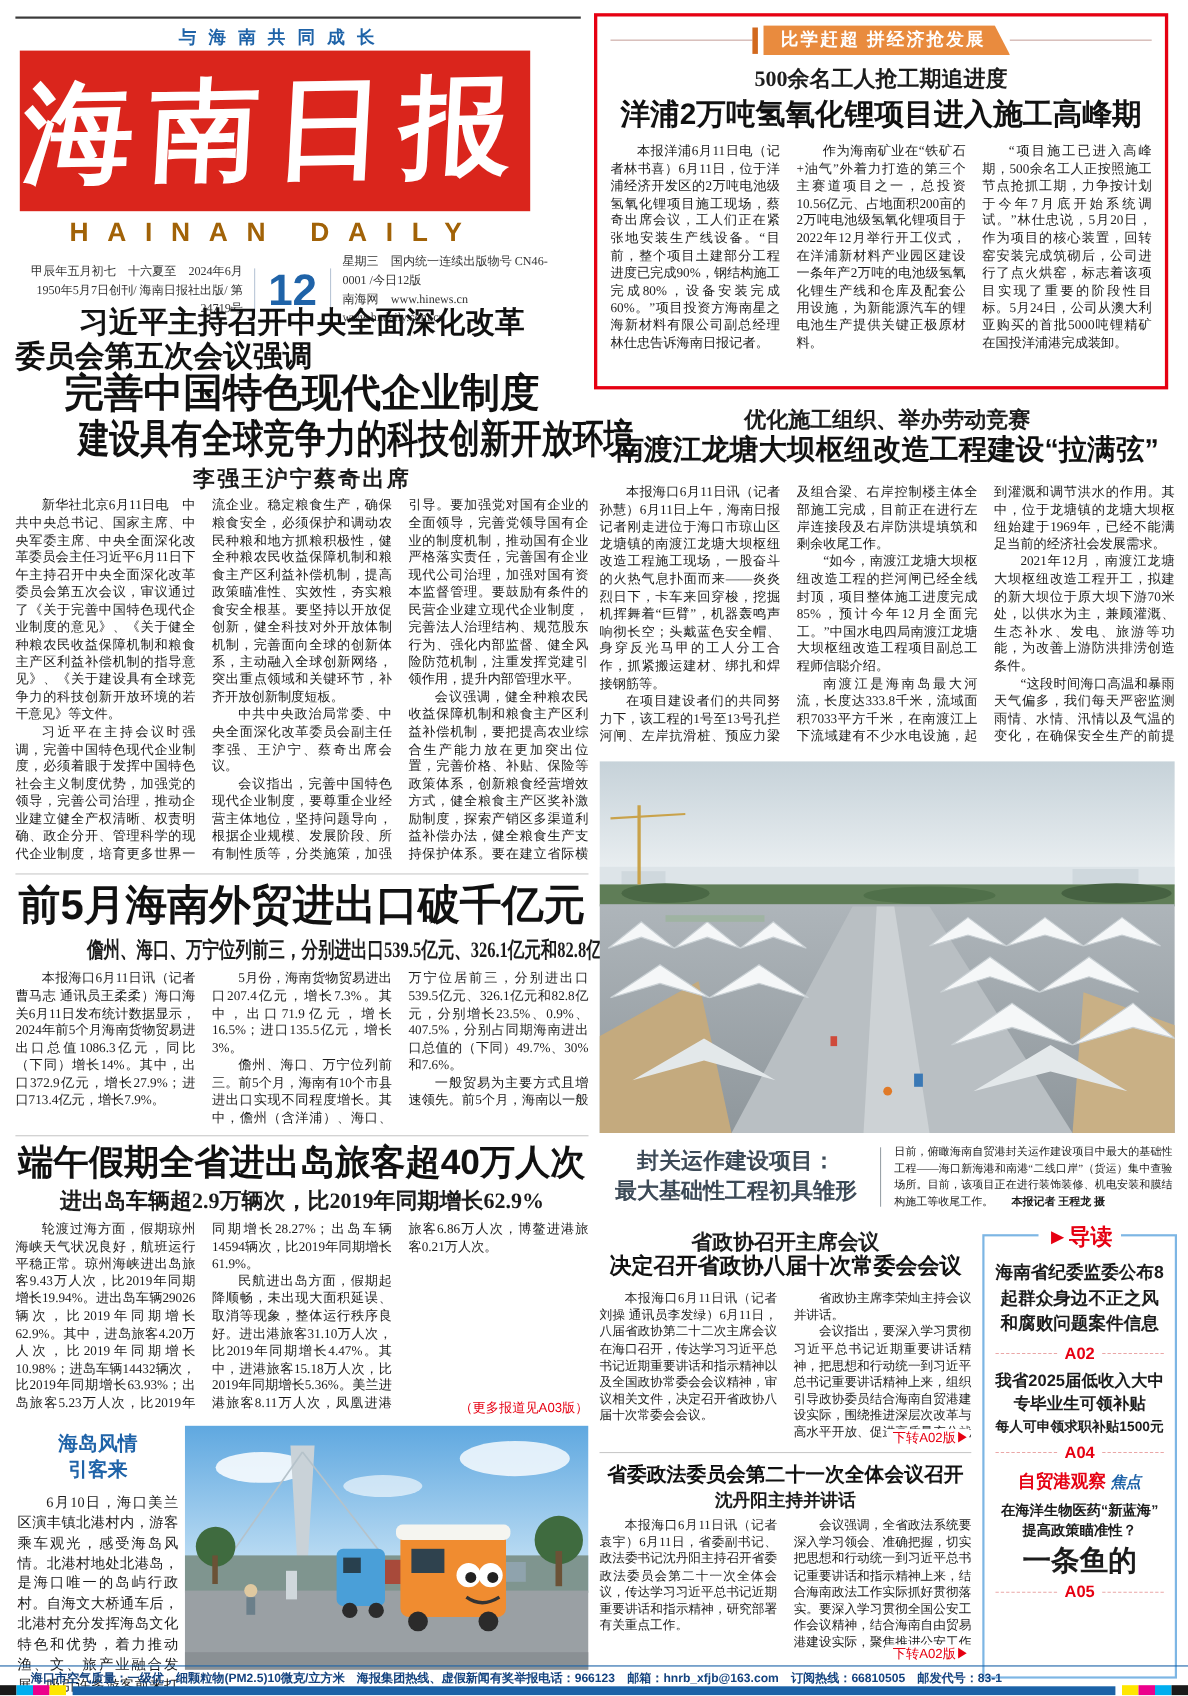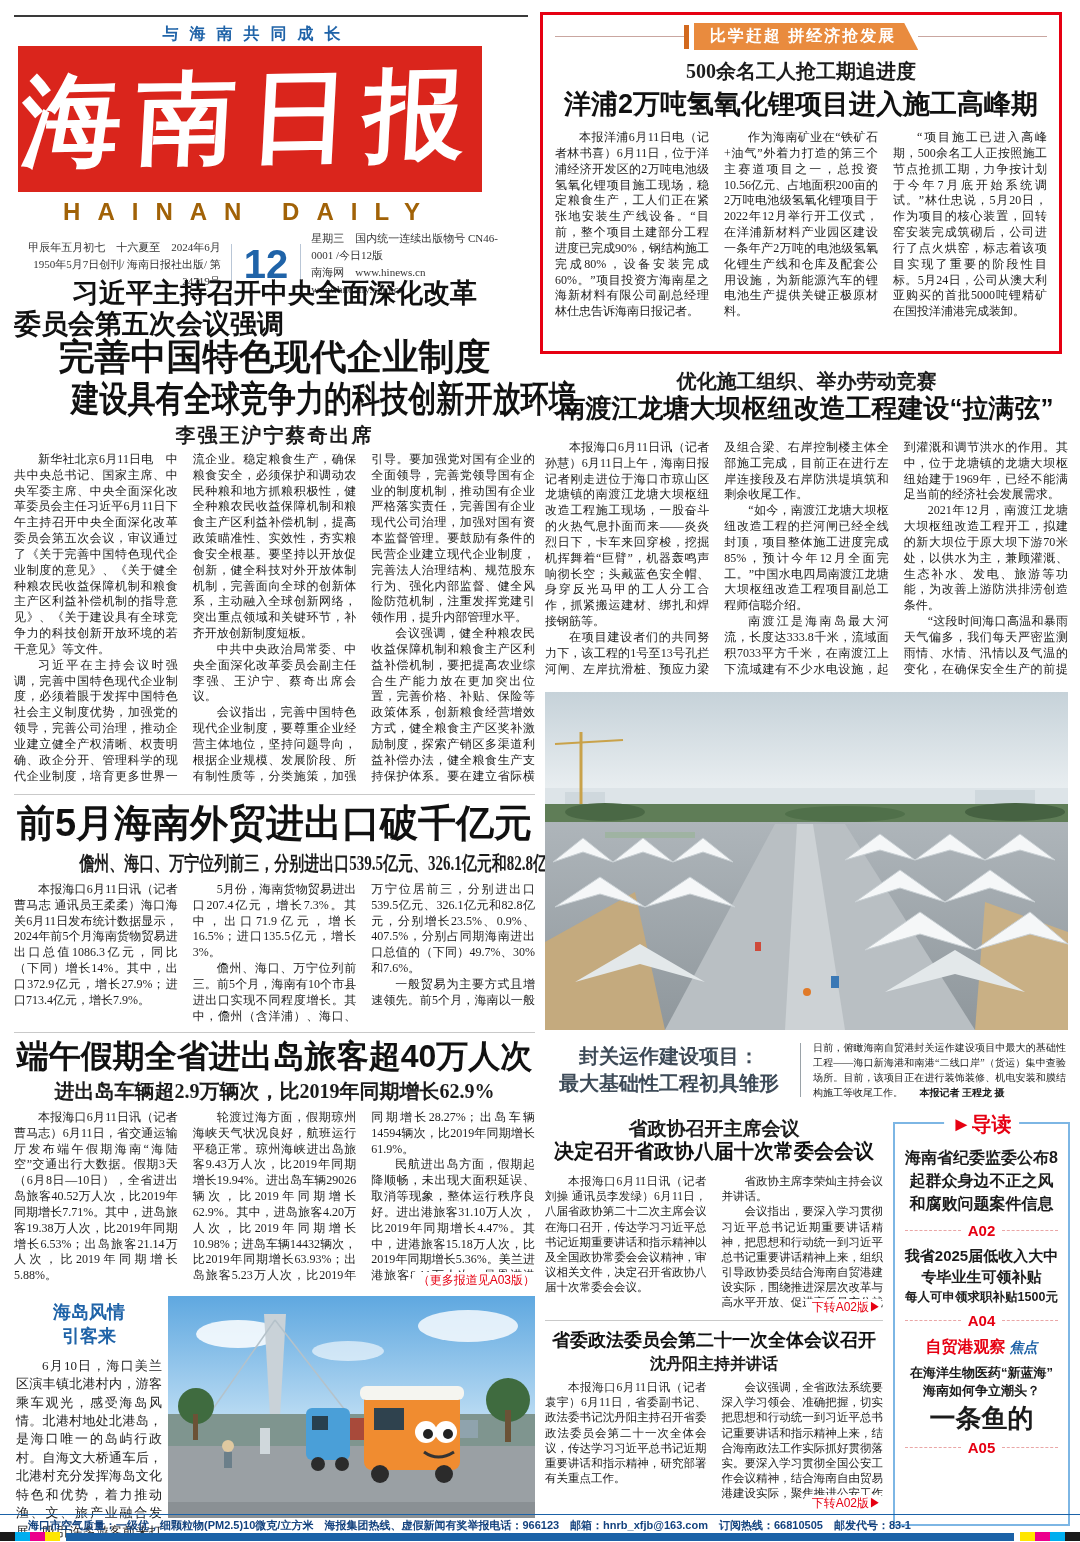--- a/index.html
+++ b/index.html
@@ -74,21 +74,21 @@
   <div class="abs leadbox" style="left:540px;top:12px;width:522px;height:342px;padding:6px 12px;box-sizing:border-box;">
     <div style="display:flex;align-items:center;margin-top:2px;">
       <div class="banner-line"></div>
       <div class="banner-tab"></div>
       <div class="banner">比学赶超 拼经济抢发展</div>
       <div class="banner-line"></div>
     </div>
     <div class="ctr kicker-serif" style="margin-top:8px;">500余名工人抢工期追进度</div>
     <div class="ctr hl nowrap" style="font-size:27px;margin-top:4px;">洋浦2万吨氢氧化锂项目进入施工高峰期</div>
     <div class="bodytxt cols3" style="margin-top:10px;height:214px;">
-      <p>本报洋浦6月11日电（记者林书喜）6月11日，位于洋浦经济开发区的2万吨电池级氢氧化锂项目施工现场，稳定粮食生产，工人们正在紧张地安装生产线设备。“目前，整个项目土建部分工程进度已完成90%，钢结构施工完成80%，设备安装完成60%。”项目投资方海南星之海新材料有限公司副总经理林仕忠告诉海南日报记者。</p>
+      <p>本报洋浦6月11日电（记者林书喜）6月11日，位于洋浦经济开发区的2万吨电池级氢氧化锂项目施工现场，蔡奇出席会议，工人们正在紧张地安装生产线设备。“目前，整个项目土建部分工程进度已完成90%，钢结构施工完成80%，设备安装完成60%。”项目投资方海南星之海新材料有限公司副总经理林仕忠告诉海南日报记者。</p>
       <p>作为海南矿业在“铁矿石+油气”外着力打造的第三个主赛道项目之一，总投资10.56亿元、占地面积200亩的2万吨电池级氢氧化锂项目于2022年12月举行开工仪式，在洋浦新材料产业园区建设一条年产2万吨的电池级氢氧化锂生产线和仓库及配套公用设施，为新能源汽车的锂电池生产提供关键正极原材料。</p>
       <p>“项目施工已进入高峰期，500余名工人正按照施工节点抢抓工期，力争按计划于今年7月底开始系统调试。”林仕忠说，5月20日，作为项目的核心装置，回转窑安装完成筑砌后，公司进行了点火烘窑，标志着该项目实现了重要的阶段性目标。5月24日，公司从澳大利亚购买的首批5000吨锂精矿在国投洋浦港完成装卸。</p>
 
     </div>
   </div>
 
   <div class="abs hl" style="left:14px;top:278px;width:521px;font-size:27px;">
     <div style="padding-left:58px;">习近平主持召开中央全面深化改革</div>
     <div>委员会第五次会议强调</div>
   </div>
@@ -112,21 +112,20 @@
     <p>5月份，海南货物贸易进出口207.4亿元，增长7.3%。其中，出口71.9亿元，增长16.5%；进口135.5亿元，增长3%。</p>
     <p>儋州、海口、万宁位列前三。前5个月，海南有10个市县进出口实现不同程度增长。其中，儋州（含洋浦）、海口、万宁位居前三，分别进出口539.5亿元、326.1亿元和82.8亿元，分别增长23.5%、0.9%、407.5%，分别占同期海南进出口总值的（下同）49.7%、30%和7.6%。</p>
     <p>一般贸易为主要方式且增速领先。前5个月，海南以一般贸易方式进出口751.6亿元，增长32.4%，占69.2%。</p>
 
   </div>
   <div class="abs rule" style="left:14px;top:1032px;width:521px;"></div>
 
   <div class="abs hl ctr nowrap" style="left:14px;top:1038px;width:521px;font-size:32px;">端午假期全省进出岛旅客超40万人次</div>
   <div class="abs b ctr nowrap" style="left:14px;top:1078px;width:521px;font-size:20px;">进出岛车辆超2.9万辆次，比2019年同期增长62.9%</div>
   <div class="abs bodytxt cols3" style="left:14px;top:1110px;width:521px;height:178px;">
-    <p>本报海口6月11日讯（记者曹马志）6月11日，省交通运输厅发布端午假期海南“海陆空”交通出行大数据。假期3天（6月8日—10日），全省进出岛旅客40.52万人次，比2019年同期增长7.71%。其中，进岛旅客19.38万人次，比2019年同期增长6.53%；出岛旅客21.14万人次，比2019年同期增长5.88%。</p>
     <p>轮渡过海方面，假期琼州海峡天气状况良好，航班运行平稳正常。琼州海峡进出岛旅客9.43万人次，比2019年同期增长19.94%。进出岛车辆29026辆次，比2019年同期增长62.9%。其中，进岛旅客4.20万人次，比2019年同期增长10.98%；进岛车辆14432辆次，比2019年同期增长63.93%；出岛旅客5.23万人次，比2019年同期增长28.27%；出岛车辆14594辆次，比2019年同期增长61.9%。</p>
     <p>民航进出岛方面，假期起降顺畅，未出现大面积延误、取消等现象，整体运行秩序良好。进出港旅客31.10万人次，比2019年同期增长4.47%。其中，进港旅客15.18万人次，比2019年同期增长5.36%。美兰进港旅客8.11万人次，凤凰进港旅客6.86万人次，博鳌进港旅客0.21万人次。</p>
 
   </div>
   <div class="abs turnref" style="left:auto;right:545px;top:1272px;bottom:auto;">（更多报道见A03版）</div>
 
   <div class="abs" style="left:16px;top:1300px;width:146px;height:212px;">
     <div class="ctr b sans blue" style="font-size:18px;line-height:1.35;">
       <div>海岛风情</div>
       <div>引客来</div>
@@ -285,21 +284,21 @@
     <div class="ctr b sans" style="margin:2px 6px 0 6px;font-size:12.5px;">每人可申领求职补贴1500元</div>
     <div class="pageref">
         <span>A04</span>
       </div>
     <div class="ctr" style="margin-top:8px;">
       <span class="red b" style="font-size:16px;">自贸港观察</span>
       <span class="blue" style="font-size:14px;font-style:italic;font-weight:bold;">焦点</span>
     </div>
     <div class="ctr b sans" style="margin:6px 6px 0 6px;font-size:13px;line-height:1.4;">
       <div>在海洋生物医药“新蓝海”</div>
-      <div>海南如何争立潮头？</div>
+      <div>提高政策瞄准性？</div>
     </div>
     <div class="ctr b sans" style="margin-top:4px;font-size:26px;line-height:1.1;">一条鱼的</div>
     <div class="pageref">
         <span>A05</span>
       </div>
   </div>
 
   <div class="abs" style="left:0;top:1514px;width:1080px;height:1px;background:#1b62a7;"></div>
   <div class="abs footer-info" style="left:28px;top:1518px;width:1024px;">海口市空气质量：一级优，细颗粒物(PM2.5)10微克/立方米　海报集团热线、虚假新闻有奖举报电话：966123　邮箱：hnrb_xfjb@163.com　订阅热线：66810505　邮发代号：83-1</div>
   <div class="abs" style="left:0;top:1531px;width:1080px;height:11px;display:flex;align-items:center;">

